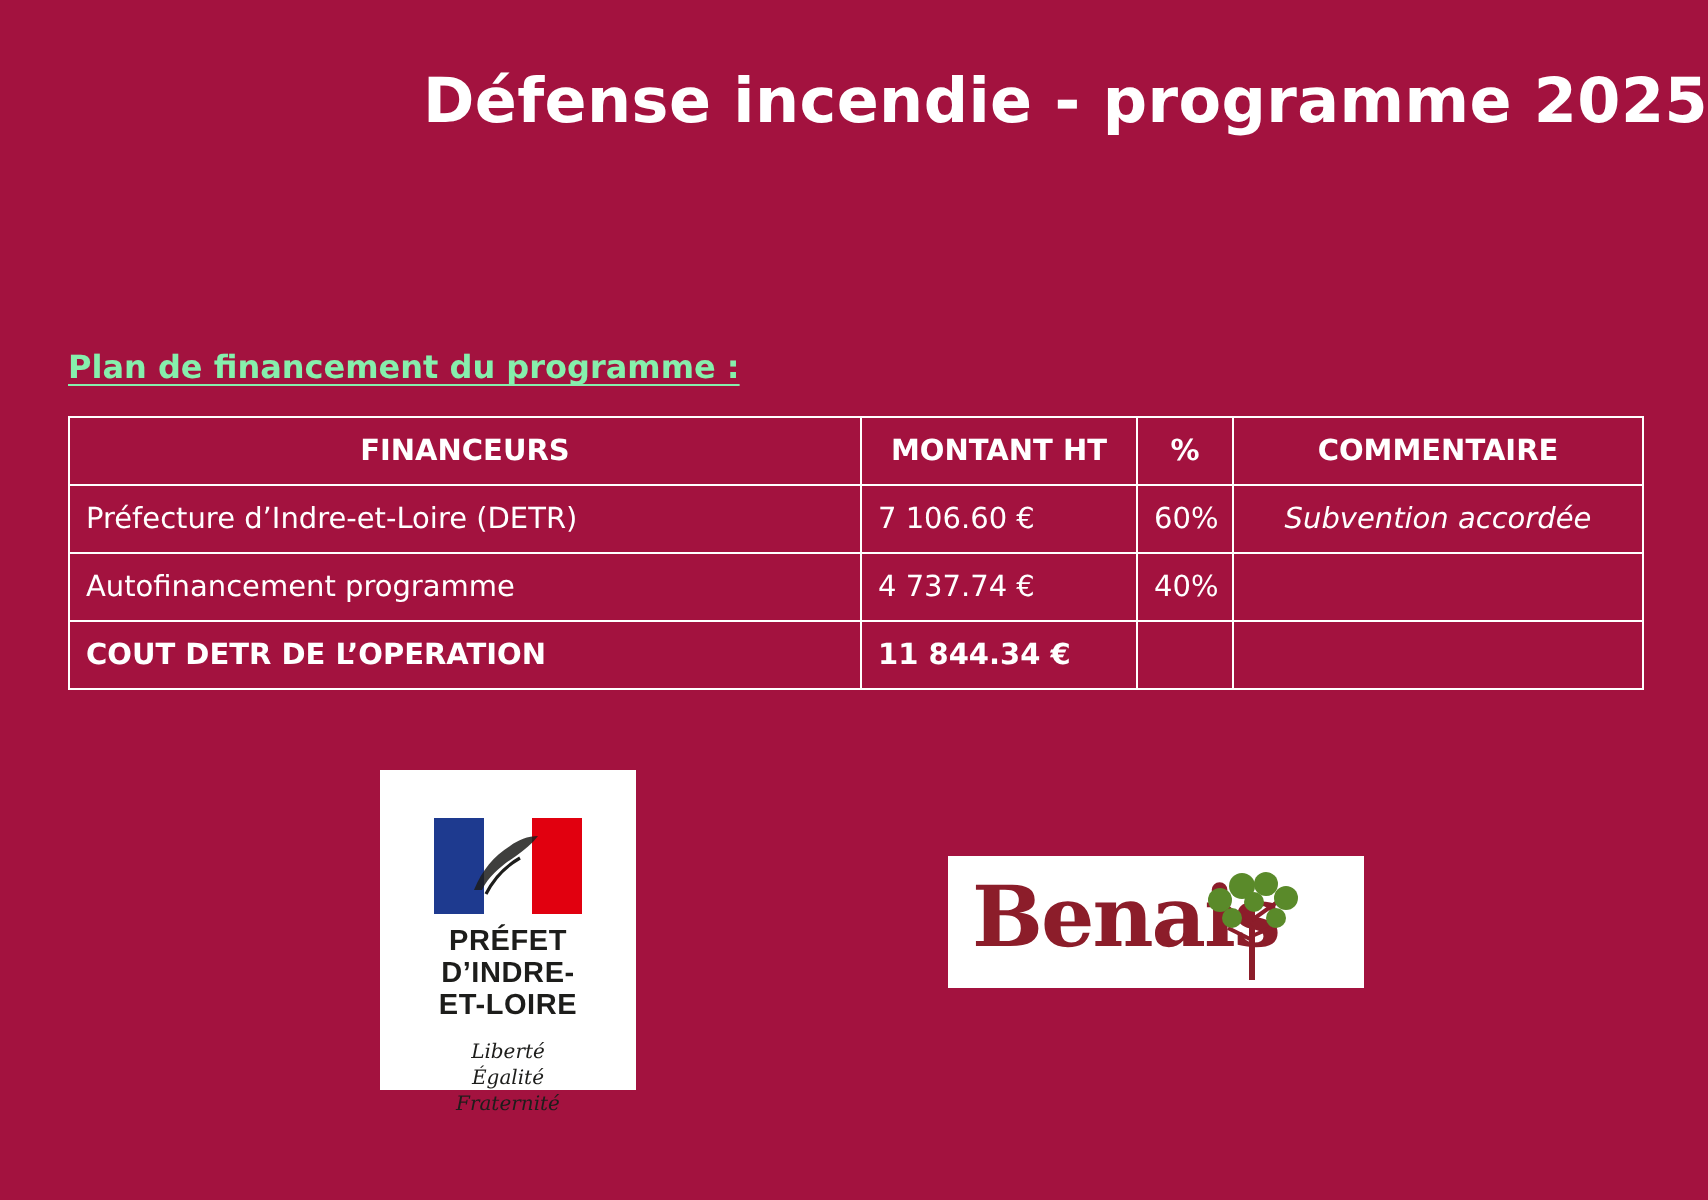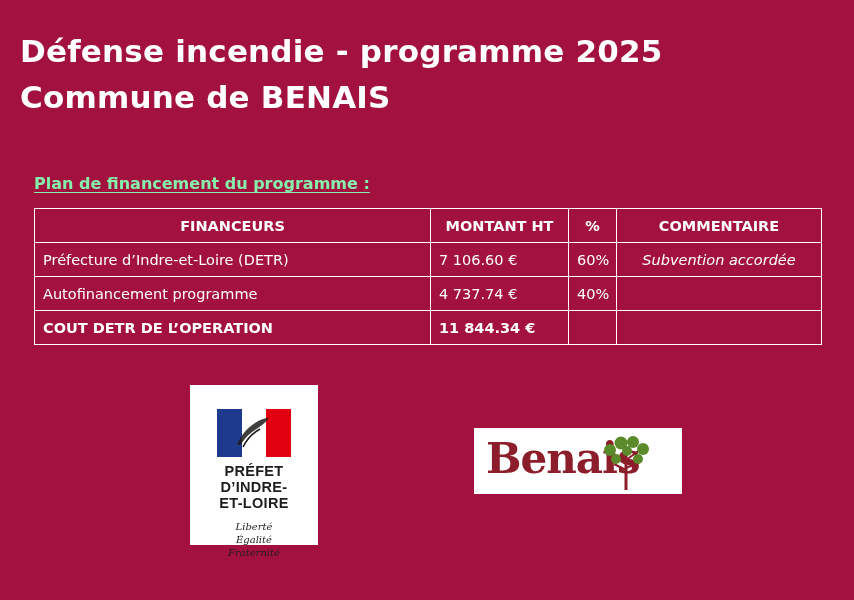--- a/index.html
+++ b/index.html
@@ -14,21 +14,21 @@
     color: #ffffff;
     overflow: hidden;
     position: relative;
   }
   .slide {
     position: relative;
     width: 854px;
     height: 600px;
   }
   .title-block {
-    text-align: left;
+    text-align: right;
     padding-top: 28px;
     padding-left: 20px;
   }
   .title-line {
     font-size: 31px;
     font-weight: bold;
     line-height: 46px;
     letter-spacing: 0.2px;
     color: #ffffff;
   }
@@ -161,21 +161,20 @@
     height: 62px;
   }
 </style>
 </head>
 <body>
 
 <div class="slide">
 
   <div class="title-block">
     <div class="title-line">Défense incendie - programme 2025</div>
-    <div class="title-line">Commune de BENAIS</div>
   </div>
 
   <div class="subtitle-label">Plan de financement du programme :</div>
 
   <table class="finance">
     <colgroup>
       <col class="col-financeur">
       <col class="col-montant">
       <col class="col-pct">
       <col class="col-comment">

